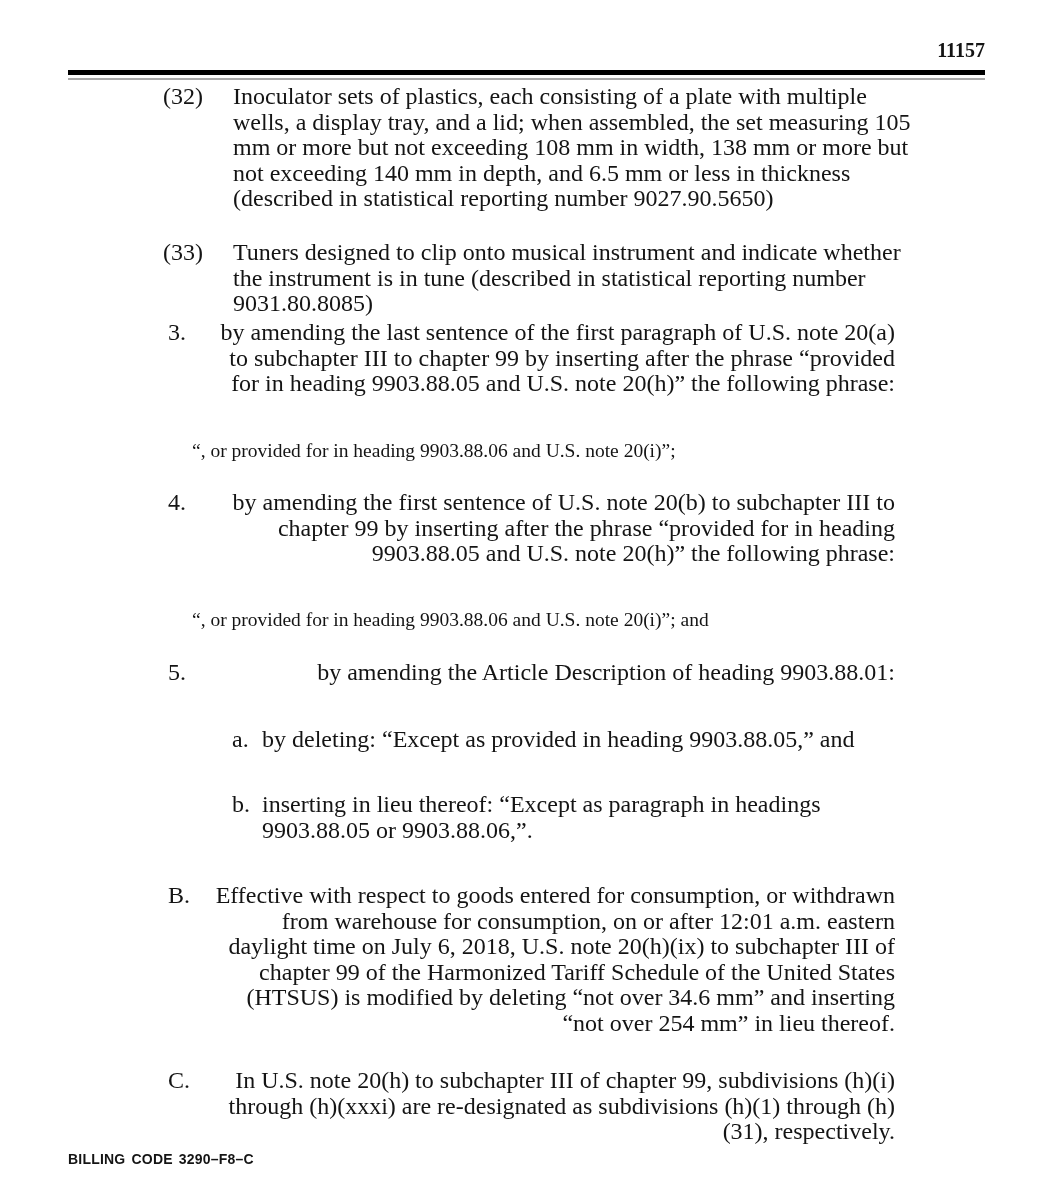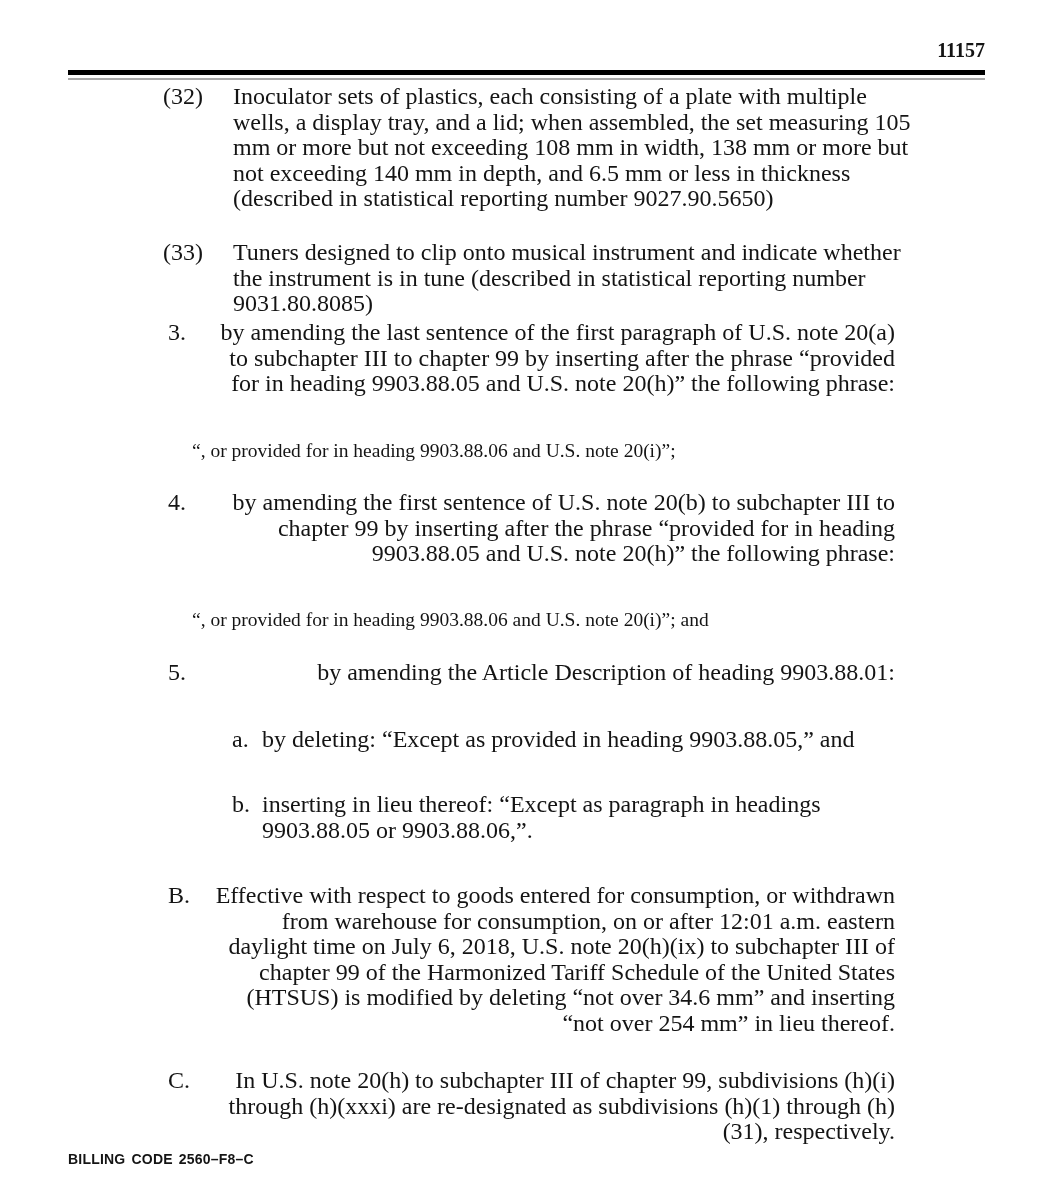--- a/index.html
+++ b/index.html
@@ -171,16 +171,16 @@
     <div class="label">B.</div>
     <div class="text">Effective with respect to goods entered for consumption, or withdrawn from warehouse for consumption, on or after 12:01 a.m. eastern daylight time on July 6, 2018, U.S. note 20(h)(ix) to subchapter III of chapter 99 of the Harmonized Tariff Schedule of the United States (HTSUS) is modified by deleting “not over 34.6 mm” and inserting “not over 254 mm” in lieu thereof.</div>
   </div>
 
   <div class="block lvl-num" id="sec-C">
     <div class="label">C.</div>
     <div class="text">In U.S. note 20(h) to subchapter III of chapter 99, subdivisions (h)(i) through (h)(xxxi) are re-designated as subdivisions (h)(1) through (h)(31), respectively.</div>
   </div>
 
   <div class="footer">
-    <div class="billing-code">BILLING CODE 2560–F8–C</div>
+    <div class="billing-code">BILLING CODE 3290–F8–C</div>
   </div>
 
 </div>
 
 </body></html>

